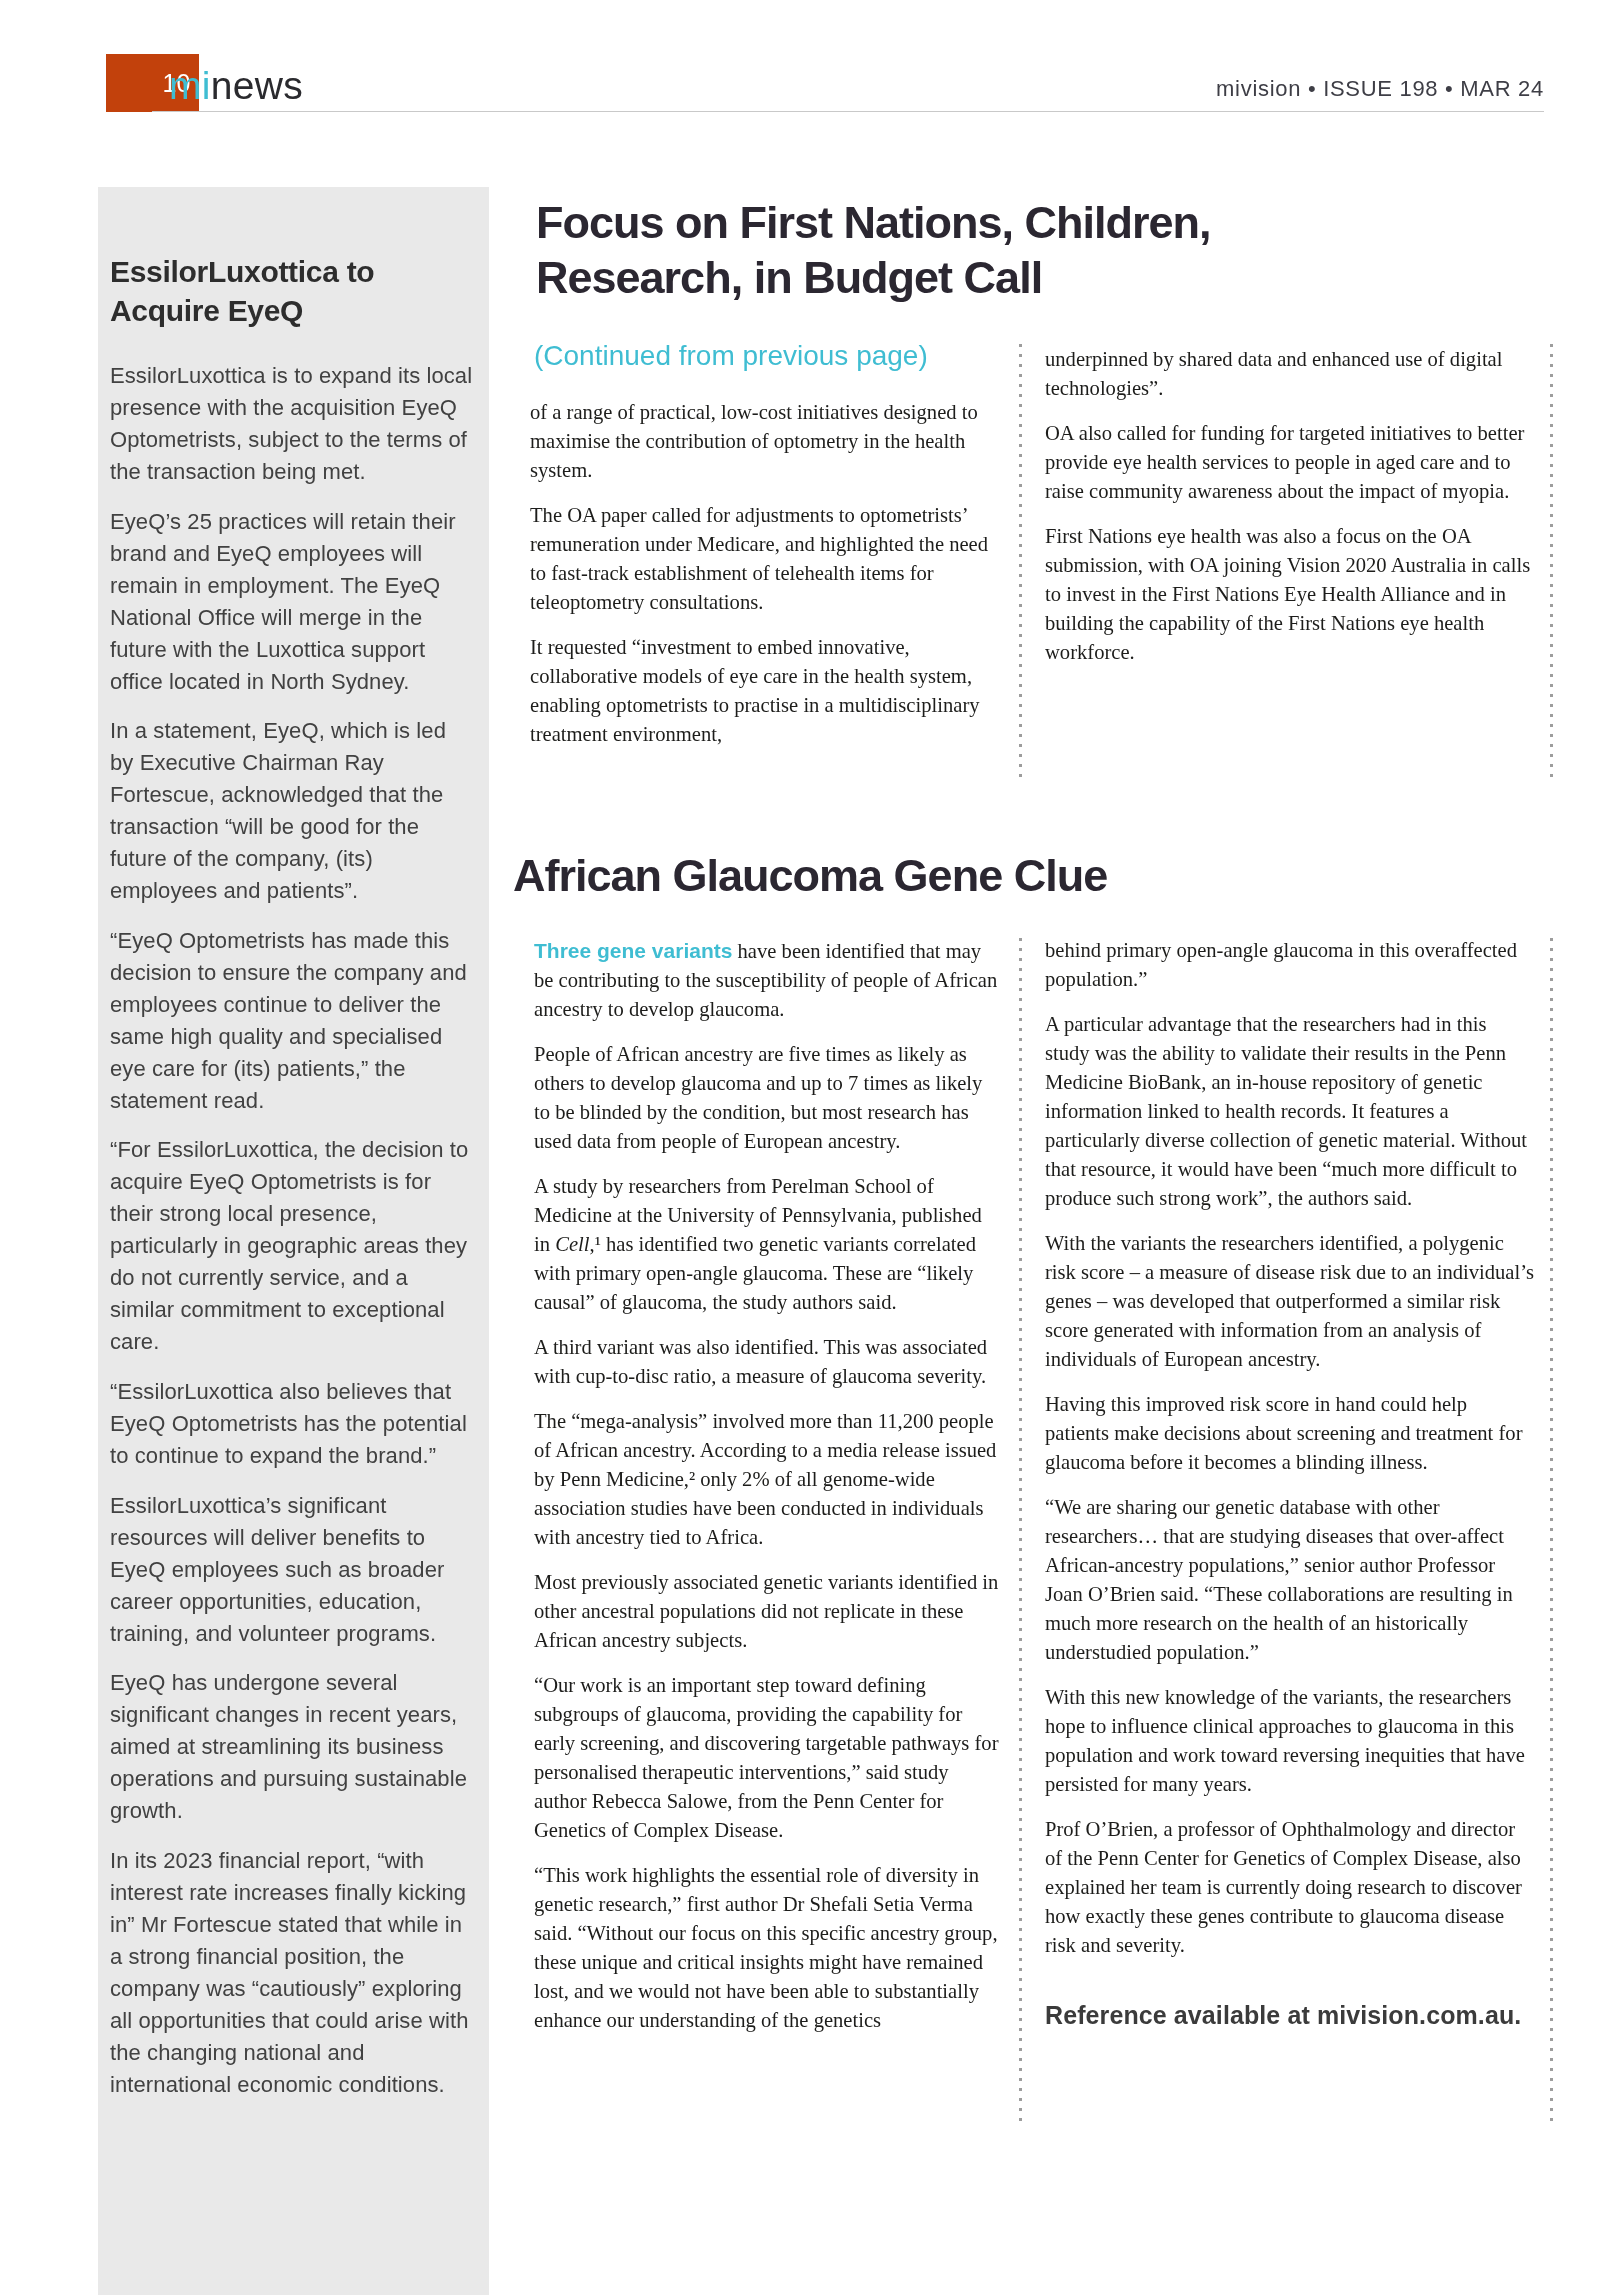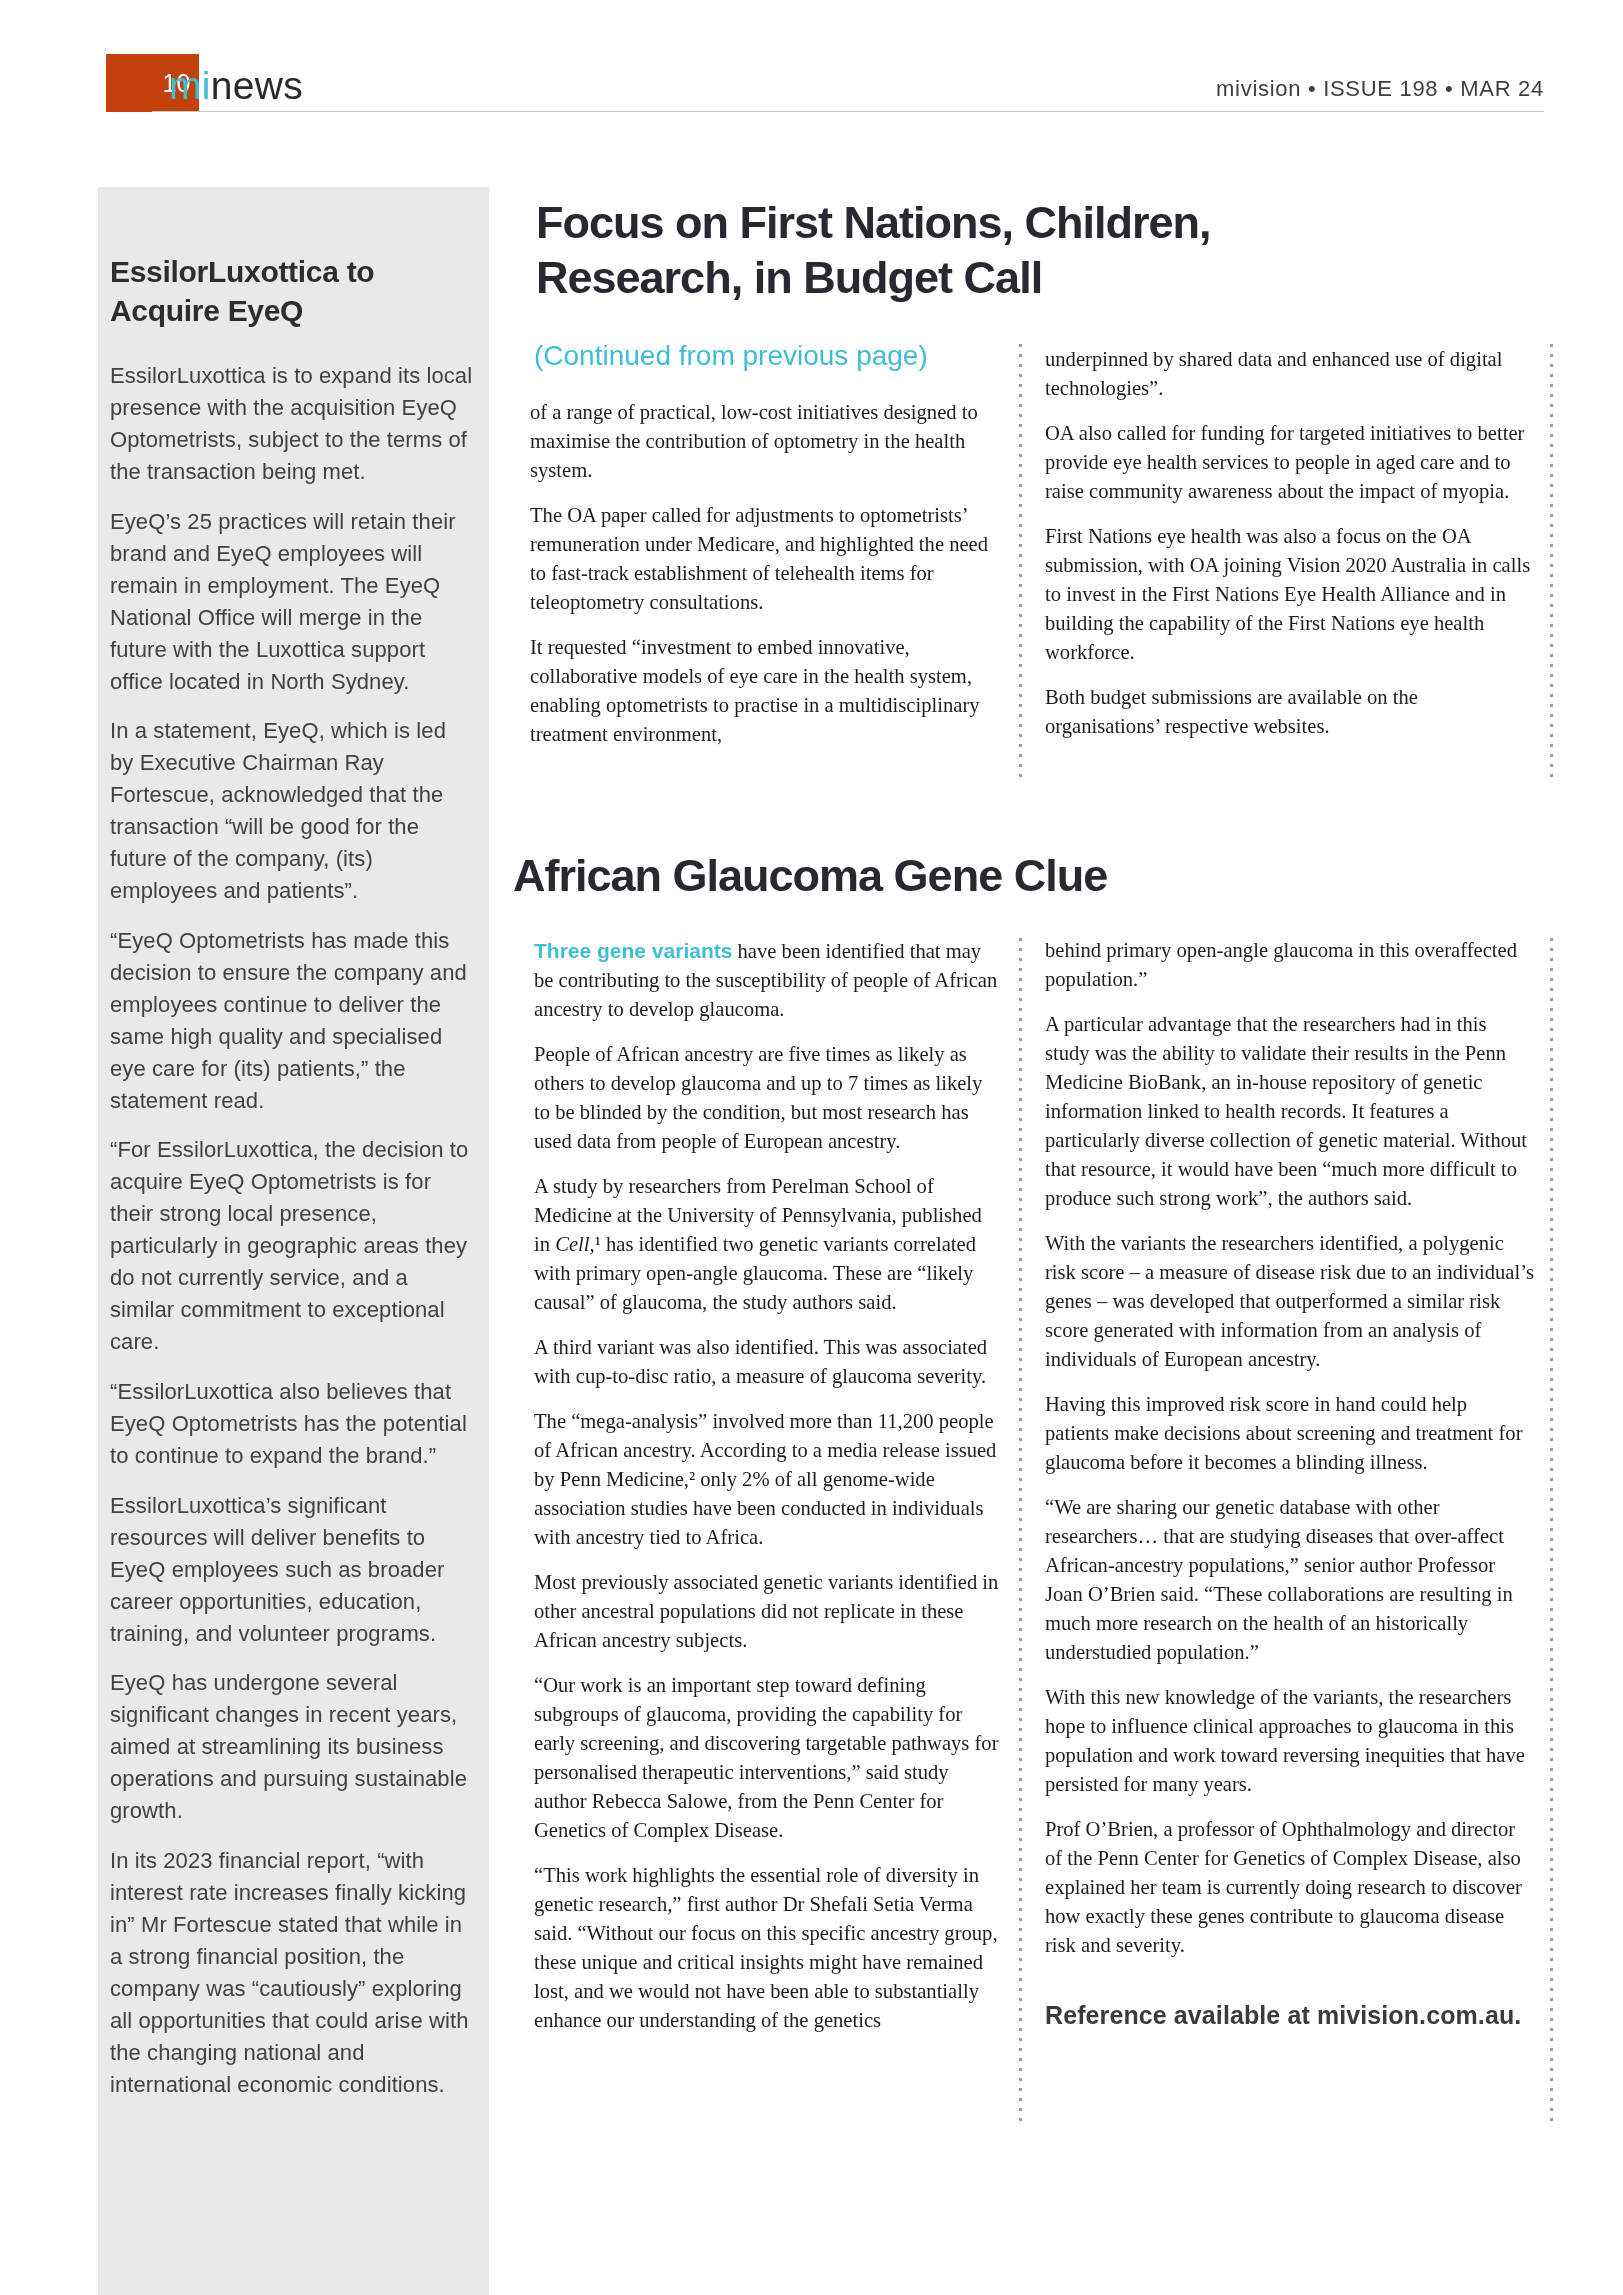--- a/index.html
+++ b/index.html
@@ -87,21 +87,20 @@
   <div class="continued">(Continued from previous page)</div>
   <div id="a1c1" class="body-col">
       <p>of a range of practical, low-cost initiatives designed to maximise the contribution of optometry in the health system.</p>
       <p>The OA paper called for adjustments to optometrists’ remuneration under Medicare, and highlighted the need to fast-track establishment of telehealth items for teleoptometry consultations.</p>
       <p>It requested “investment to embed innovative, collaborative models of eye care in the health system, enabling optometrists to practise in a multidisciplinary treatment environment,</p>
     </div>
   <div id="a1c2" class="body-col">
       <p>underpinned by shared data and enhanced use of digital technologies”.</p>
       <p>OA also called for funding for targeted initiatives to better provide eye health services to people in aged care and to raise community awareness about the impact of myopia.</p>
       <p>First Nations eye health was also a focus on the OA submission, with OA joining Vision 2020 Australia in calls to invest in the First Nations Eye Health Alliance and in building the capability of the First Nations eye health workforce.</p>
-      <p>Both budget submissions are available on the organisations’ respective websites.</p>
     </div>
   <div id="div-a1-mid" class="vdots"></div>
   <div id="div-a1-right" class="vdots"></div>
 
   <h1 id="headline2" class="headline">African Glaucoma Gene Clue</h1>
   <div id="a2c1" class="body-col">
       <p><span class="run-lead">Three gene variants</span><span> have been identified that may be contributing to the susceptibility of people of African ancestry to develop glaucoma.</span></p>
       <p>People of African ancestry are five times as likely as others to develop glaucoma and up to 7 times as likely to be blinded by the condition, but most research has used data from people of European ancestry.</p>
       <p><span>A study by researchers from Perelman School of Medicine at the University of Pennsylvania, published in </span><span class="run-italic">Cell</span><span>,¹ has identified two genetic variants correlated with primary open-angle glaucoma. These are “likely causal” of glaucoma, the study authors said.</span></p>
       <p>A third variant was also identified. This was associated with cup-to-disc ratio, a measure of glaucoma severity.</p>

